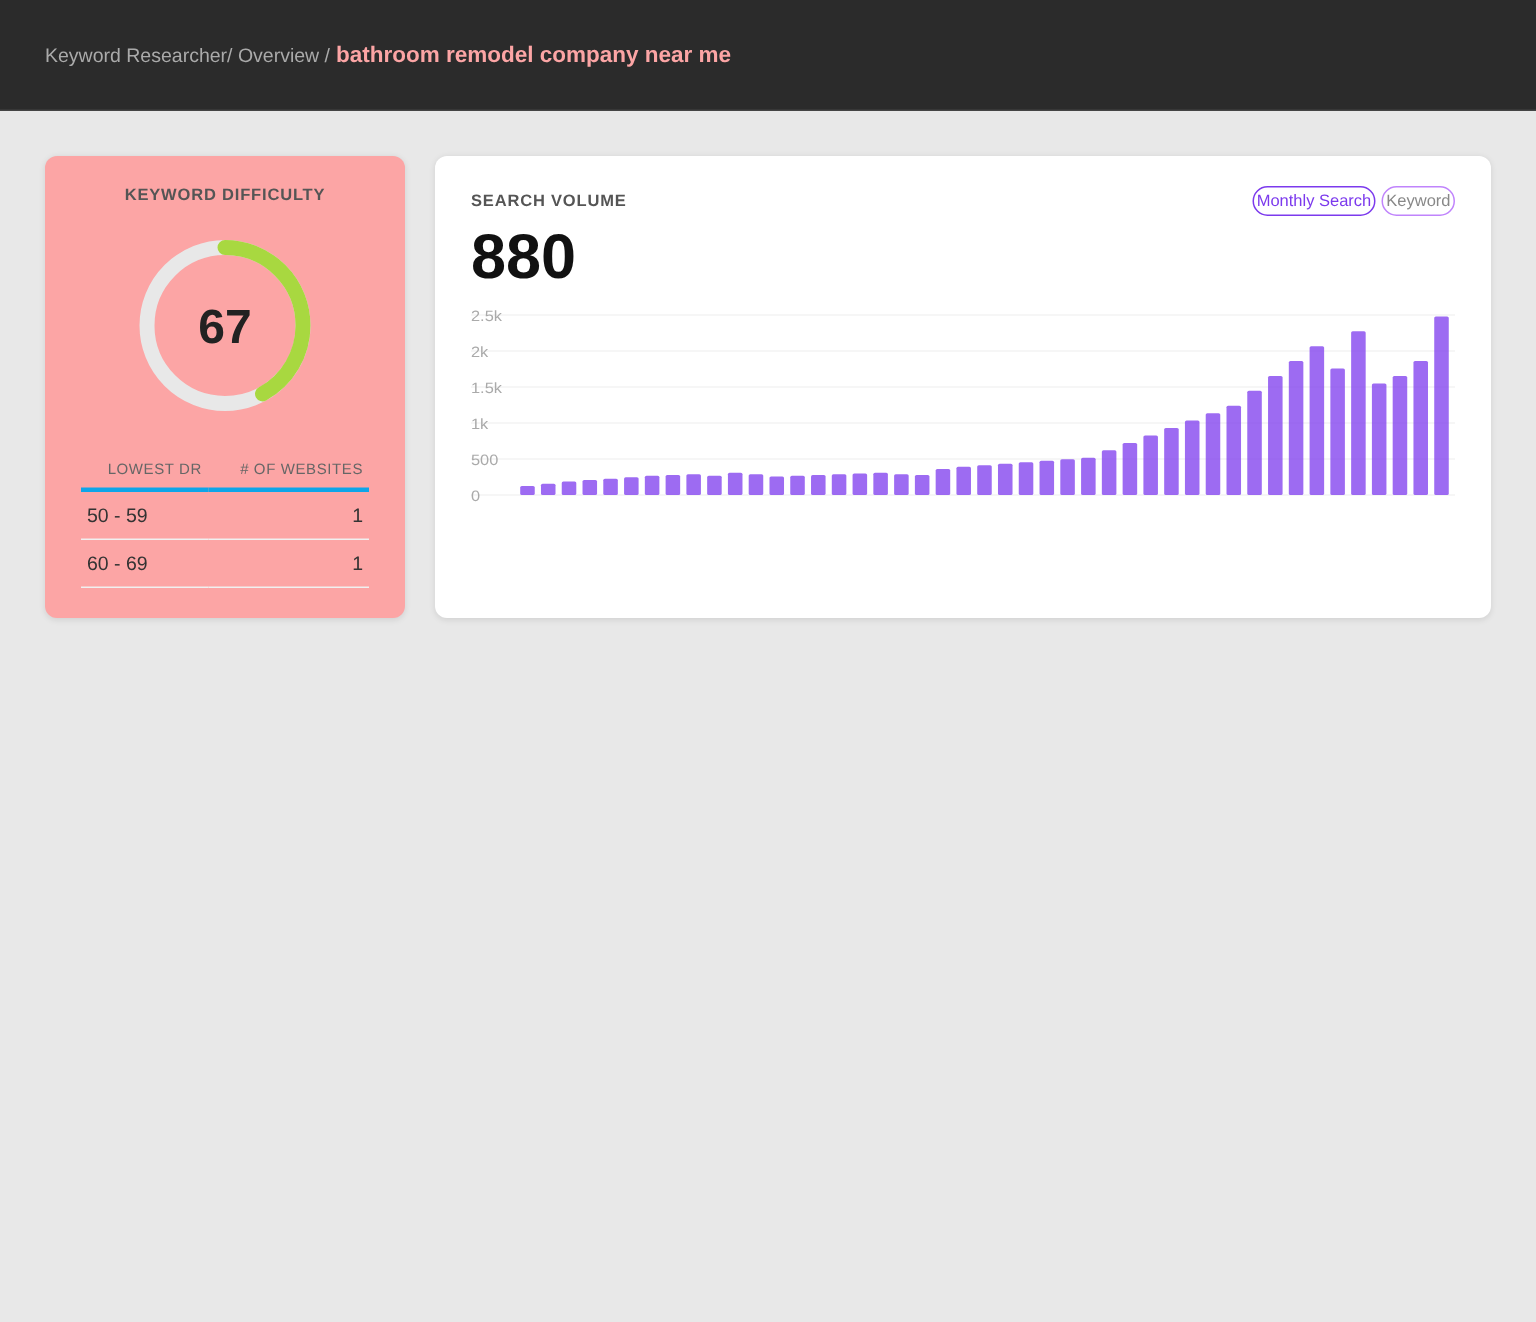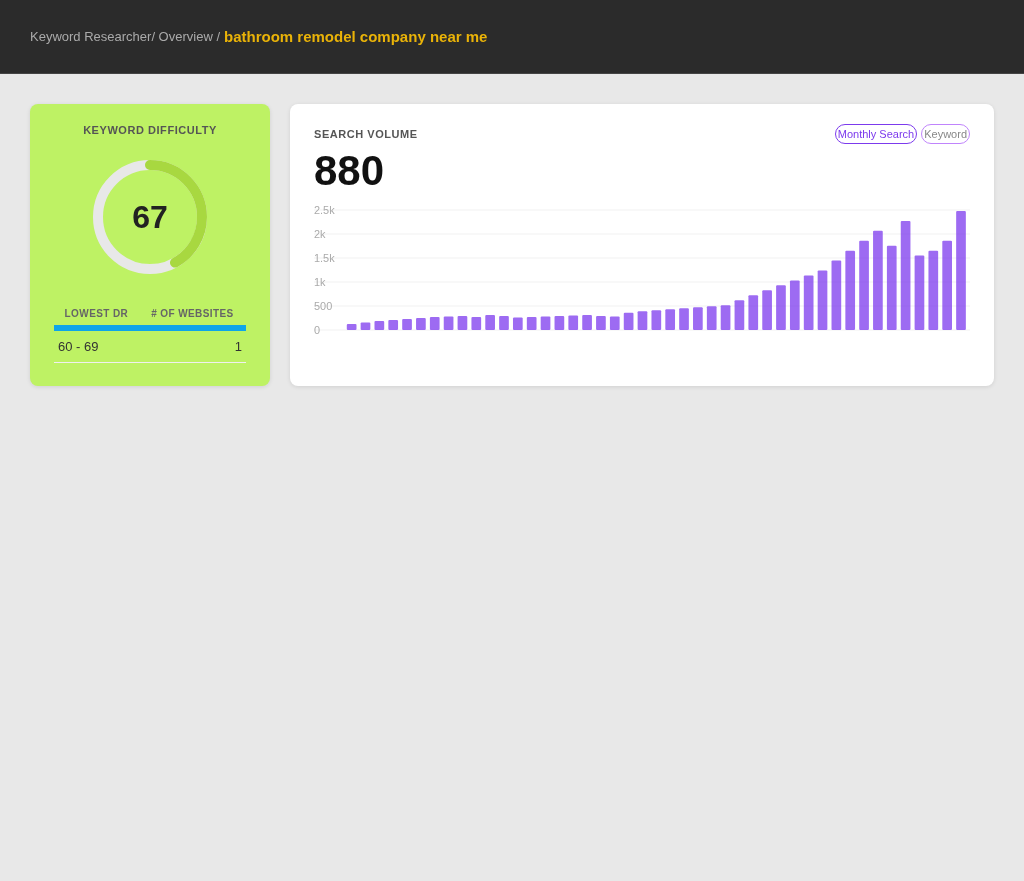--- a/index.html
+++ b/index.html
@@ -17,42 +17,42 @@
       border-bottom: 1px solid #444;
       display: flex;
       align-items: center;
       gap: 4px;
     }
     .breadcrumb-item {
       color: #aaa;
       font-size: 13px;
     }
     .breadcrumb-keyword {
-      color: #eab308;
+      color: #fca5a5;
       font-weight: 700;
       font-size: 15px;
     }
 
     
     .main-content {
       background: #e8e8e8;
       min-height: 830px;
       padding: 30px 30px 0 30px;
     }
 
     
     .widgets-row {
       display: flex;
       gap: 20px;
       margin-bottom: 30px;
     }
 
     
     .kd-card {
-      background: #bef264;
+      background: #fca5a5;
       border-radius: 8px;
       padding: 20px 24px;
       width: 240px;
       min-width: 240px;
       box-shadow: 0 1px 4px rgba(0,0,0,0.1);
     }
     .kd-title {
       font-size: 11px;
       font-weight: 700;
       letter-spacing: 0.05em;
@@ -79,27 +79,27 @@
       text-anchor: middle;
     }
 
     .dr-table {
       width: 100%;
       border-collapse: collapse;
       margin-top: 8px;
     }
     .dr-table th {
       font-size: 10px;
-      font-weight: 700;
+      font-weight: 400;
       color: #666;
       text-transform: uppercase;
       letter-spacing: 0.04em;
-      text-align: center;
+      text-align: right;
       padding: 6px 4px;
-      border-bottom: 6px solid #0ea5e9;
+      border-bottom: 3px solid #0ea5e9;
     }
     .dr-table td {
       font-size: 13px;
       color: #333;
       padding: 8px 4px;
       border-bottom: 1px solid #f0f0f0;
     }
     .dr-table td:last-child {
       text-align: right;
     }
@@ -209,20 +209,24 @@
       </div>
 
       <table class="dr-table">
         <thead>
           <tr>
             <th>LOWEST DR</th>
             <th># OF WEBSITES</th>
           </tr>
         </thead>
         <tbody id="dr-tbody">
+        <tr>
+      <td>50 - 59</td>
+      <td>1</td>
+    </tr>
             <tr>
       <td>60 - 69</td>
       <td>1</td>
     </tr>
           </tbody>
       </table>
     </div>
 
     <div class="sv-card">
       <div class="sv-header">

